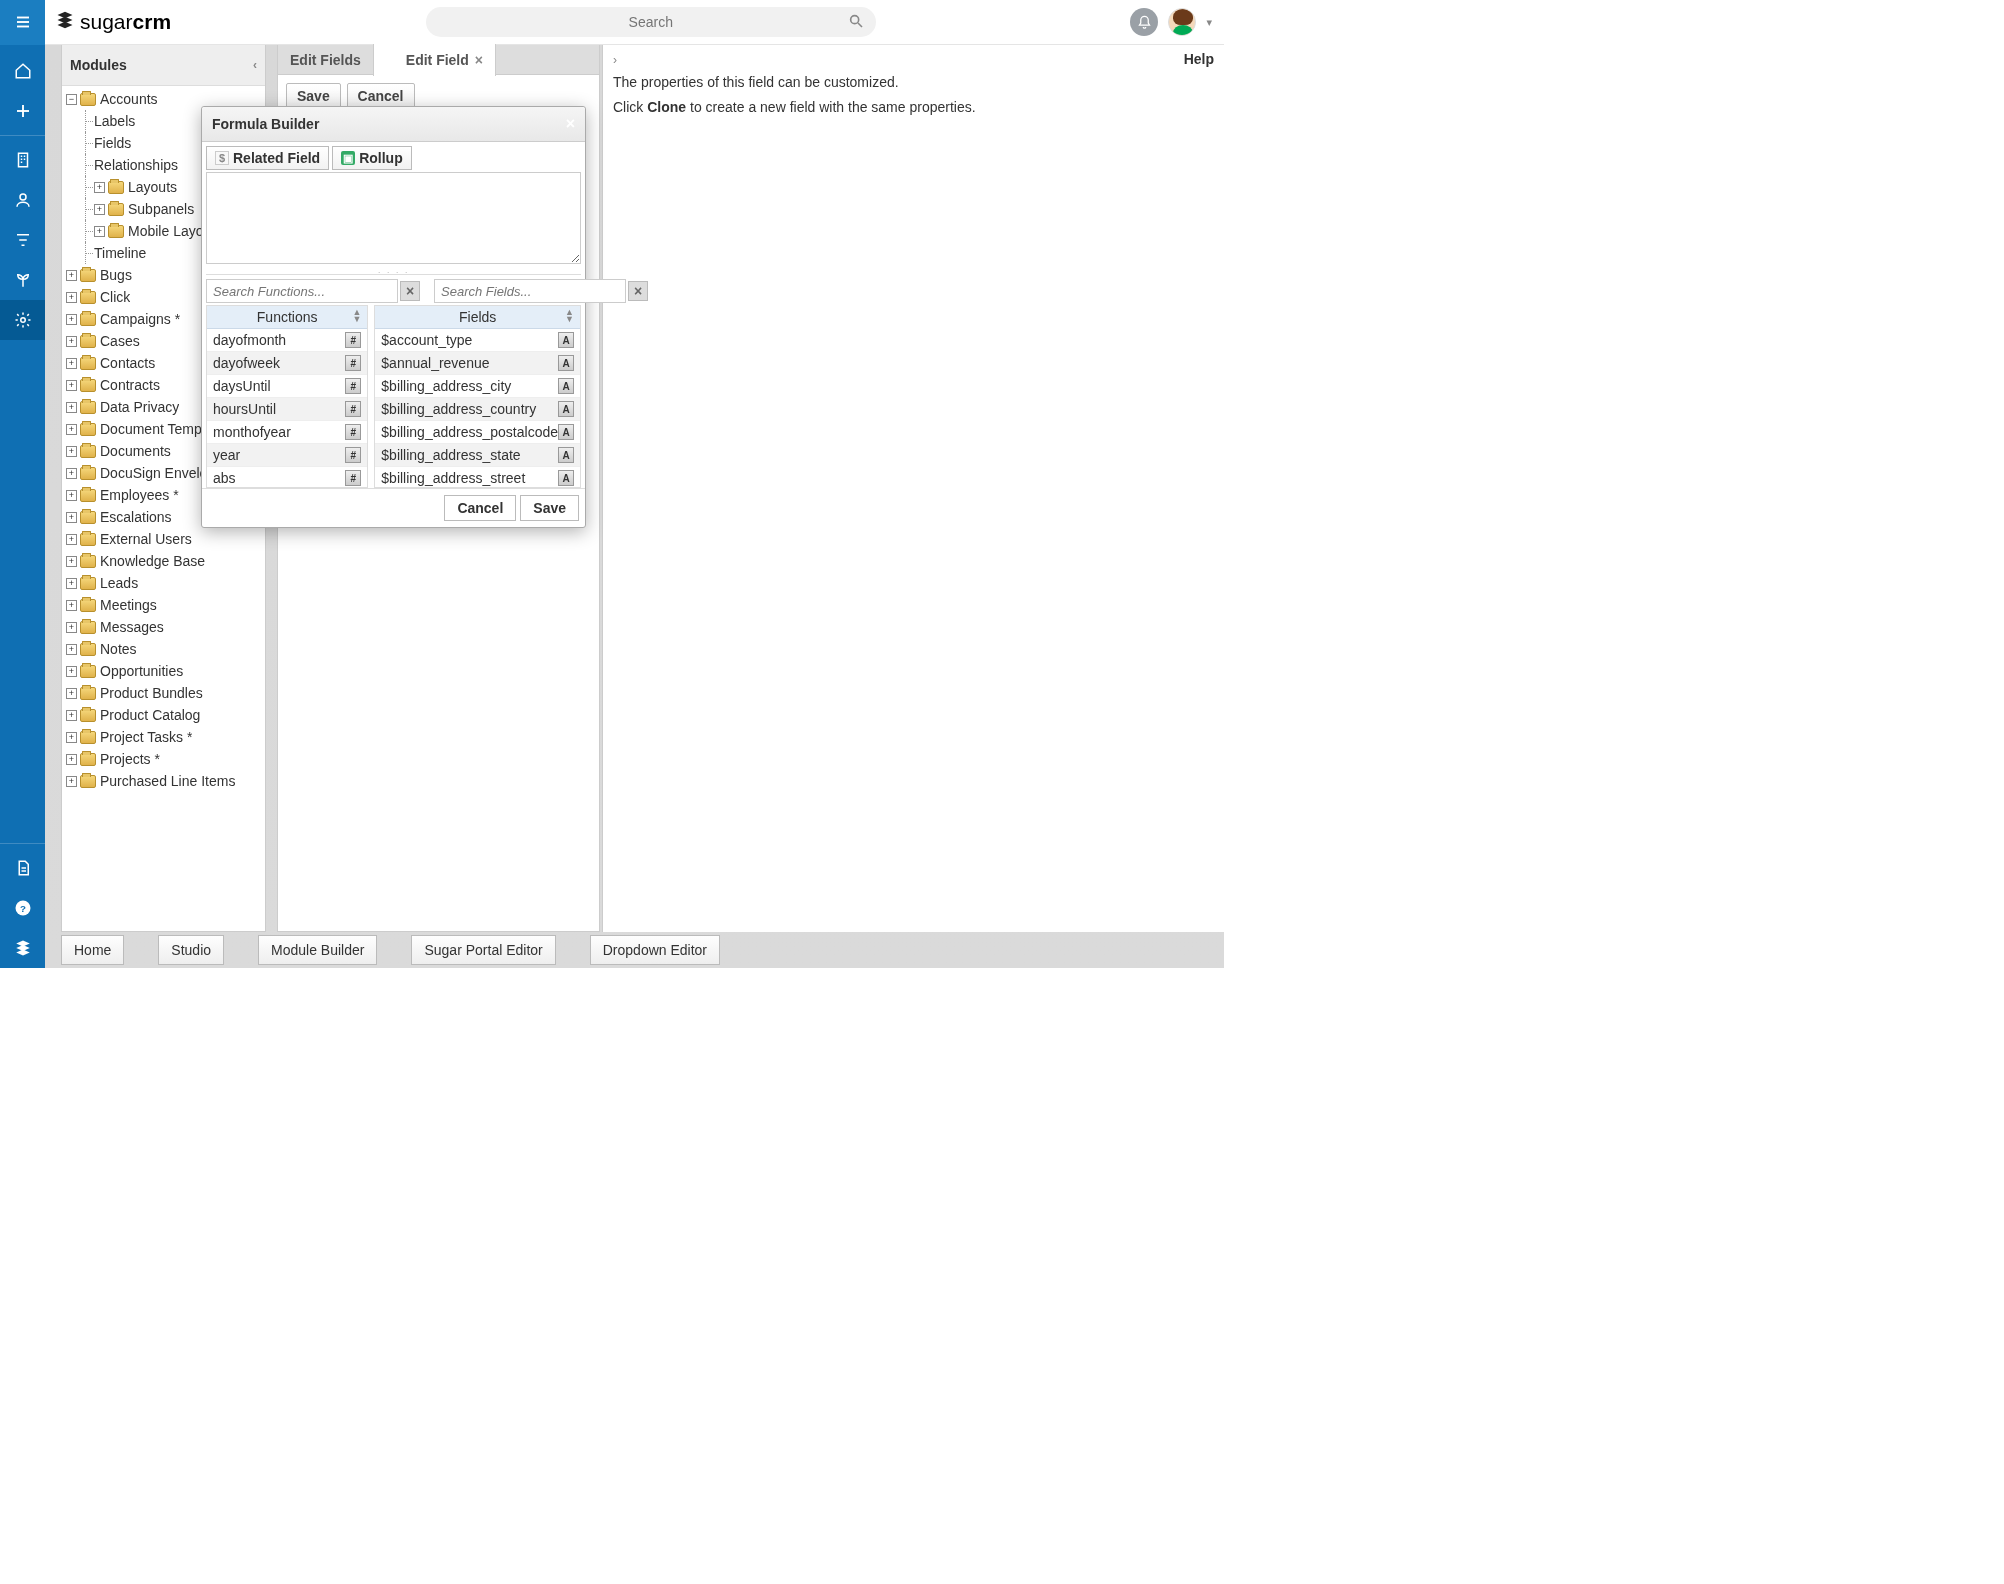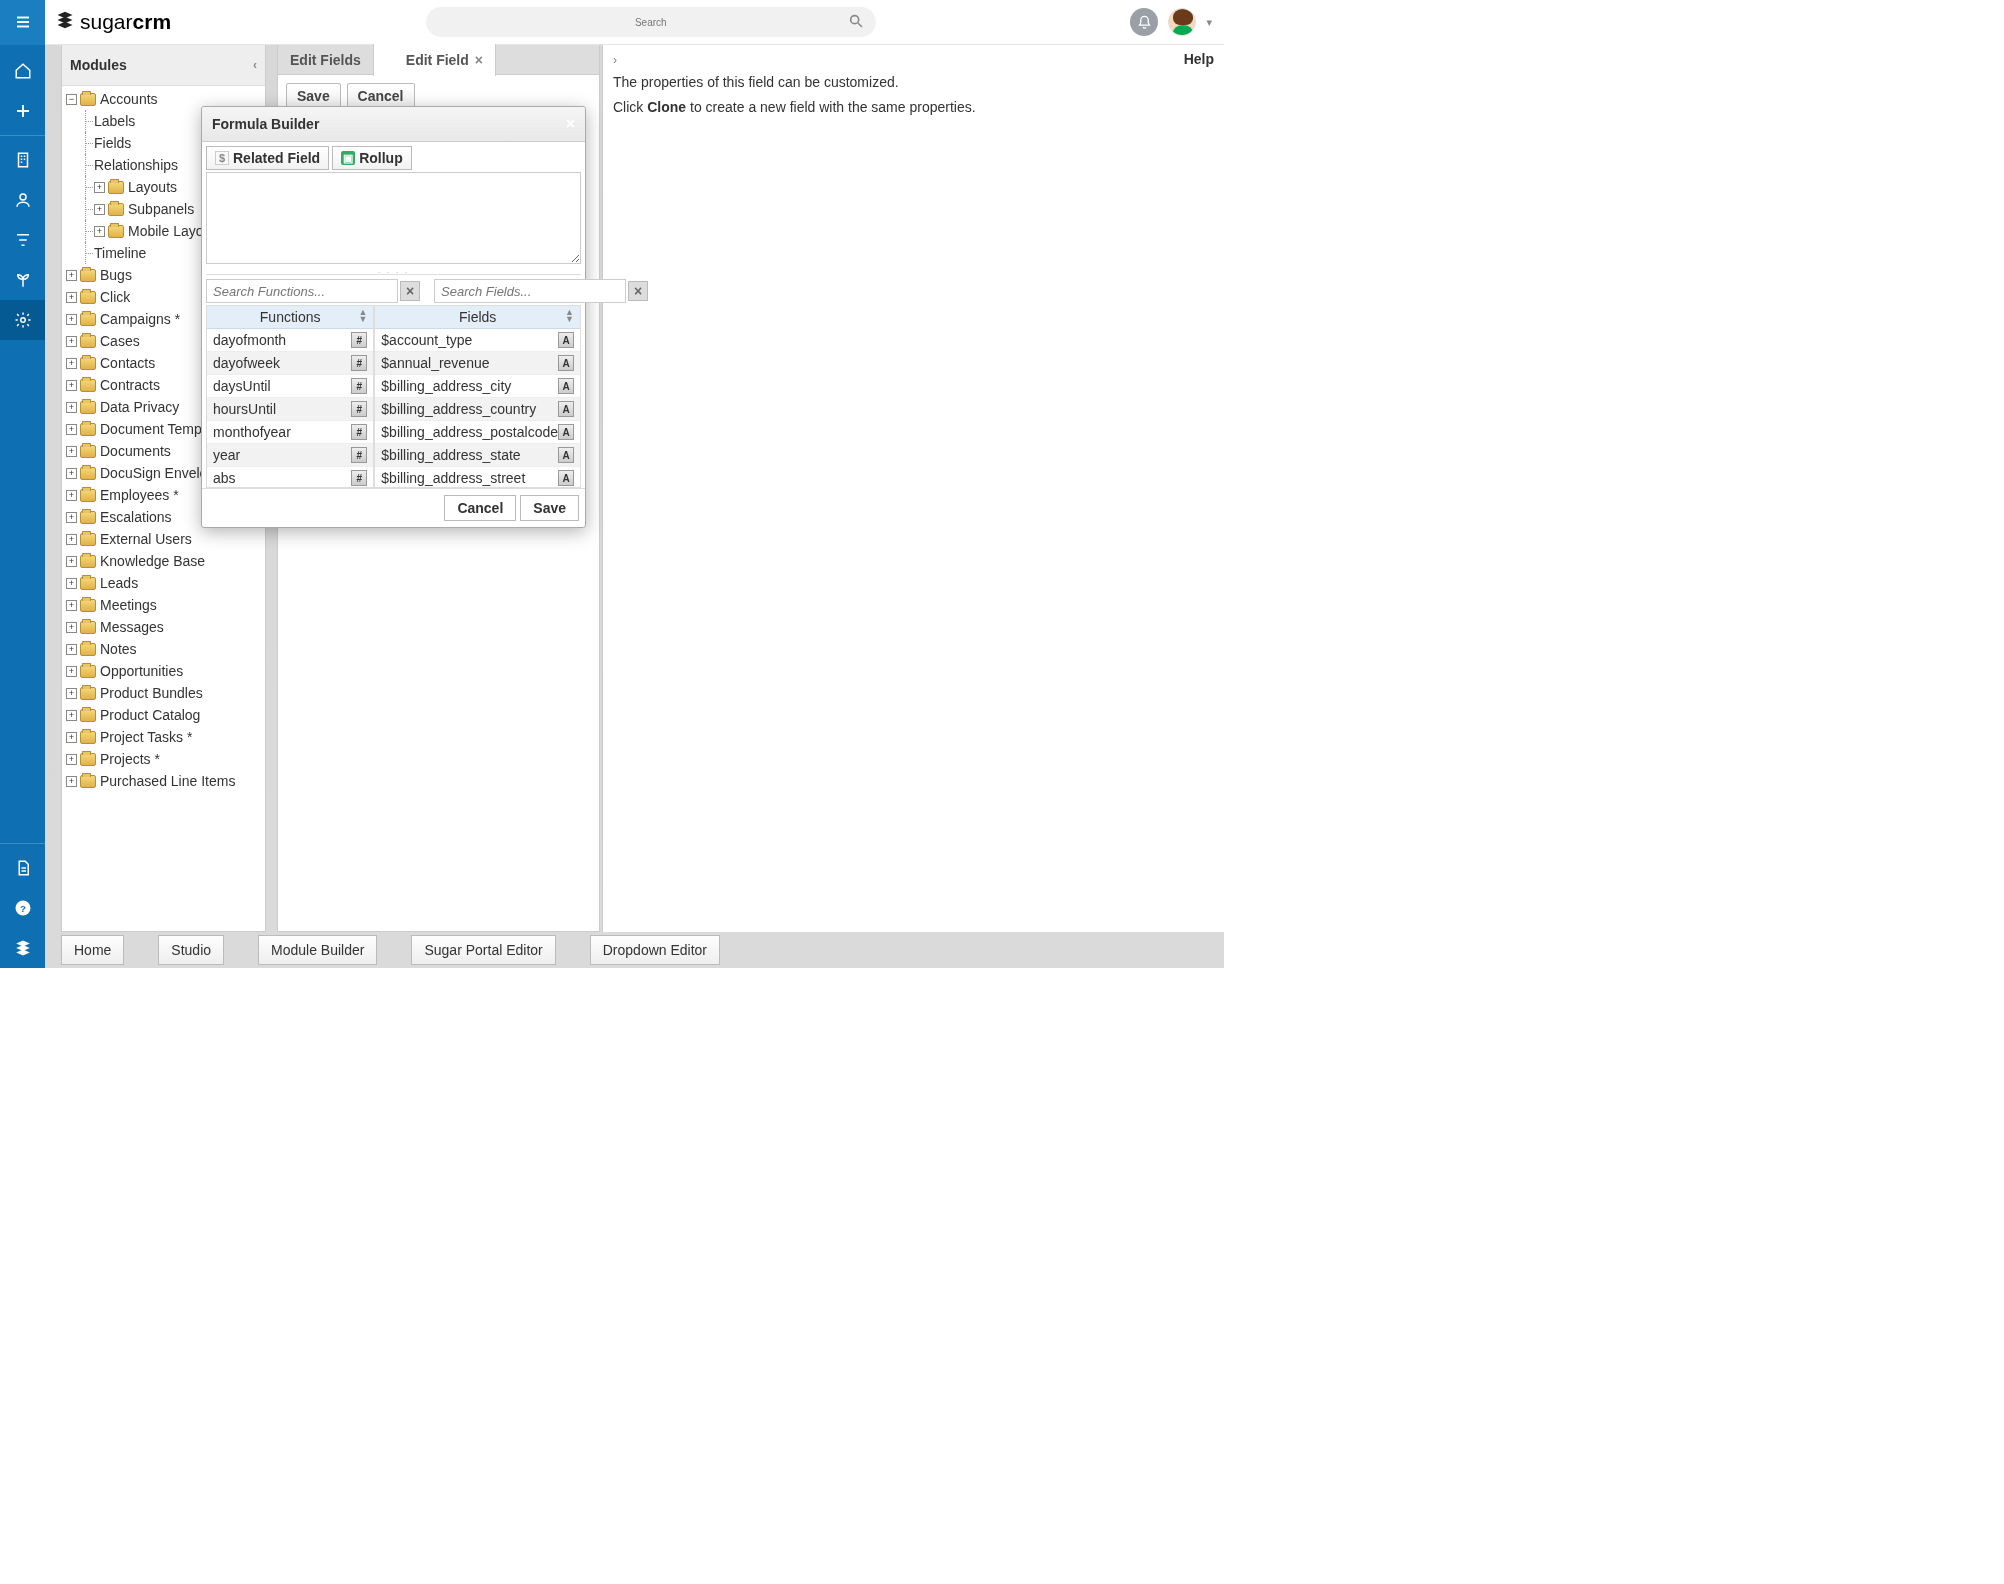--- a/index.html
+++ b/index.html
@@ -6,21 +6,21 @@
 body { font-family: "Helvetica Neue", Arial, sans-serif; font-size: 14px; color: #333; width: 1224px; height: 968px; overflow: hidden; background: #fff; position: relative; }
 
 
 .topbar { height: 45px; display: flex; align-items: center; background: #fff; border-bottom: 1px solid #e5e5e5; }
 .hamburger { width: 45px; height: 45px; background: #1b7ec1; display: flex; align-items: center; justify-content: center; color: #fff; font-size: 20px; }
 .logo { margin-left: 10px; display: flex; align-items: center; font-size: 21px; color: #000; }
 .logo b { font-weight: 700; }
 .logo-icon { margin-right: 5px; }
 .search-wrap { flex: 1; display: flex; justify-content: center; }
 .search-box { width: 450px; height: 30px; background: #f1f1f1; border-radius: 15px; display: flex; align-items: center; padding: 0 12px; color: #888; position: relative; }
-.search-box input { border: none; background: transparent; outline: none; flex: 1; text-align: center; font-size: 10px; color: #c2410c; }
+.search-box input { border: none; background: transparent; outline: none; flex: 1; text-align: center; font-size: 14px; color: #c2410c; }
 .search-box .mag { position: absolute; right: 12px; color: #888; }
 .top-right { display: flex; align-items: center; margin-right: 12px; gap: 10px; }
 .bell-circle { width: 28px; height: 28px; border-radius: 50%; background: #9aa0a6; display: flex; align-items: center; justify-content: center; color: #fff; }
 .avatar { width: 28px; height: 28px; border-radius: 50%; background: #f4d8ba; border: 1px solid #ddd; position: relative; overflow: hidden; }
 .avatar::after { content:""; position:absolute; bottom:-6px; left:4px; width:20px; height:16px; background:#0a5; border-radius:50% 50% 0 0; }
 .avatar::before { content:""; position:absolute; top:0; left:4px; width:20px; height:16px; background:#6b3a1a; border-radius:50% 50% 40% 40%; }
 .chev-small { color: #888; font-size: 11px; }
 
 
 .leftnav { position: absolute; left: 0; top: 45px; bottom: 0; width: 45px; background: #0f6fb3; display: flex; flex-direction: column; align-items: center; padding-top: 6px; }
@@ -77,21 +77,21 @@
 .dollar-icon { color:#888; border:1px solid #ccc; background:#f8f8f8;}
 .pin-icon { background:#3a6; color:#fff; border-radius:2px; }
 .formula-textarea { width: 100%; height: 92px; border: 1px solid #ccc; resize: both; background:#fff; }
 .resize-grip { height: 8px; text-align:center; color:#bbb; font-size:9px; letter-spacing:2px; border-bottom:1px solid #ddd; }
 
 .search-row { display: flex; gap: 14px; margin-top: 4px; }
 .search-col { flex: 1; display: flex; align-items: center; }
 .search-input { flex: 1; border: 1px solid #ccc; height: 24px; padding: 2px 6px; font-style: italic; color: #888; font-size: 13px; }
 .clear-x { width: 20px; height: 20px; background: #ddd; border: 1px solid #bbb; color: #666; display: flex; align-items: center; justify-content: center; font-weight: bold; margin-left: 2px; font-size: 14px; }
 
-.lists-row { display: flex; margin-top: 2px; }
+.lists-row { display: flex; gap: 6px; margin-top: 2px; }
 .list-col { flex: 1; border: 1px solid #ddd; }
 .list-header { background: #e4eef8; border-bottom: 1px solid #cbd9e8; padding: 3px 6px; text-align: center; position: relative; }
 .sort-icons { position: absolute; right: 6px; top: 3px; color: #888; font-size: 9px; line-height: 7px; }
 .list-body { max-height: 158px; overflow: hidden; }
 .list-row { display: flex; align-items: center; justify-content: space-between; padding: 3px 6px; border-bottom: 1px solid #eee; }
 .list-row:nth-child(even) { background: #f2f2f2; }
 .type-badge { width: 16px; height: 16px; border: 1px solid #999; background: linear-gradient(#eee,#ccc); font-size: 10px; font-weight: bold; display: flex; align-items: center; justify-content: center; color: #333; }
 
 .modal-footer { border-top: 1px solid #ddd; padding: 6px; display: flex; justify-content: flex-end; gap: 4px; }
 .mbtn { padding: 4px 12px; border: 1px solid #bbb; background: #fff; font-weight: bold; color: #333; cursor: pointer; }

